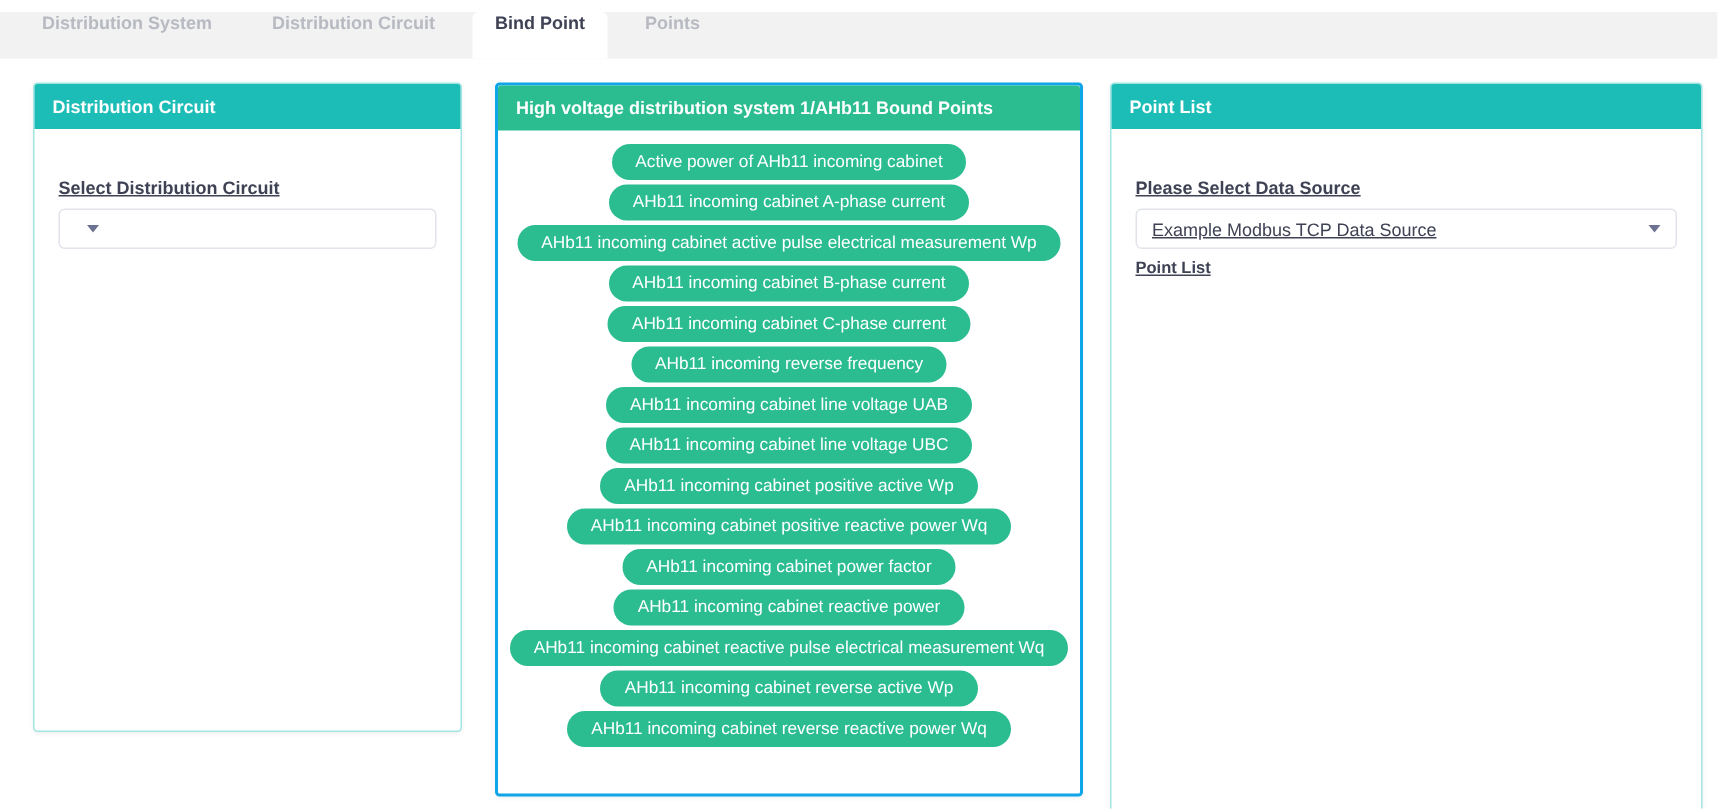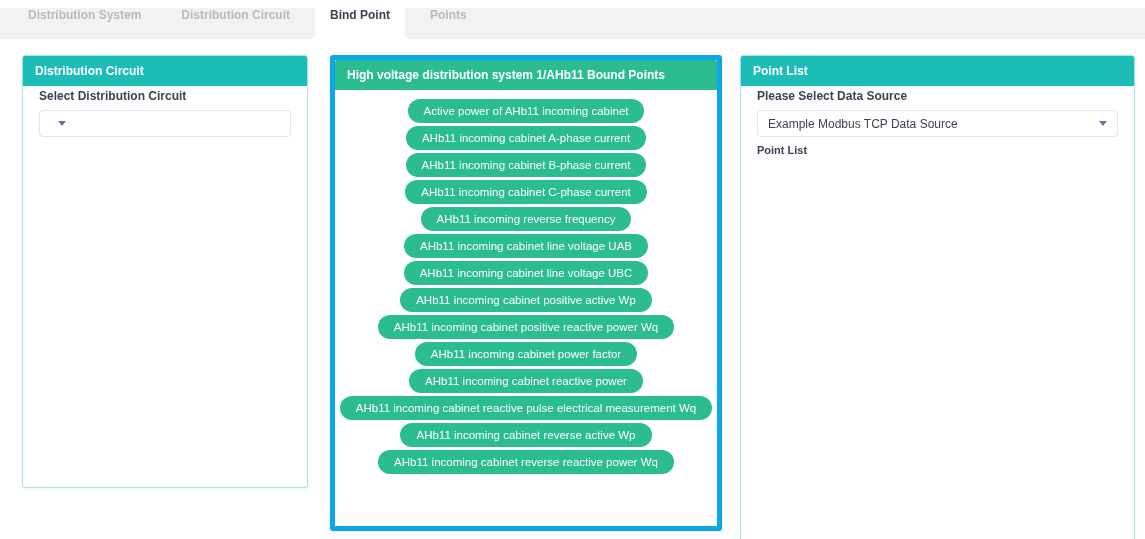--- a/index.html
+++ b/index.html
@@ -51,29 +51,29 @@
     line-height: 30px;
     padding: 0 12px;
     color: #ffffff;
     font-weight: 700;
     font-size: 12px;
     border-radius: 2px 2px 0 0;
     white-space: nowrap;
     overflow: hidden;
   }
   .panel.teal  { border: 1px solid #a2e5e2; }
-  .panel.green { border: 5px solid #0ea5e9; }
+  .panel.green { border: 2px solid #0ea5e9; }
   .panel.teal  .panel-header { background: #1dbdb7; }
   .panel.green .panel-header { background: #2bbd90; }
 
   #left-panel   { left: 22px;  top: 55px; width: 286px; height: 433px; }
   #middle-panel { left: 330px; top: 55px; width: 392px; height: 476px; }
   #right-panel  { left: 740px; top: 55px; width: 395px; height: 492px; }
 
-  .panel-body { padding: 3px 16px; }
+  .panel-body { padding: 32px 16px; text-decoration: underline; }
 
   .field-label {
     font-weight: 700;
     color: #3f4254;
     font-size: 12px;
     margin-bottom: 7px;
   }
   .sub-label {
     font-weight: 700;
     color: #3f4254;
@@ -161,20 +161,23 @@
   <div class="pill-list">
 
       <div class="pill">
         <span>Active power of AHb11 incoming cabinet</span>
       </div>
 
       <div class="pill">
         <span>AHb11 incoming cabinet A-phase current</span>
       </div>
 
+      <div class="pill">
+        <span>AHb11 incoming cabinet active pulse electrical measurement Wp</span>
+      </div>
 
       <div class="pill">
         <span>AHb11 incoming cabinet B-phase current</span>
       </div>
 
       <div class="pill">
         <span>AHb11 incoming cabinet C-phase current</span>
       </div>
 
       <div class="pill">

